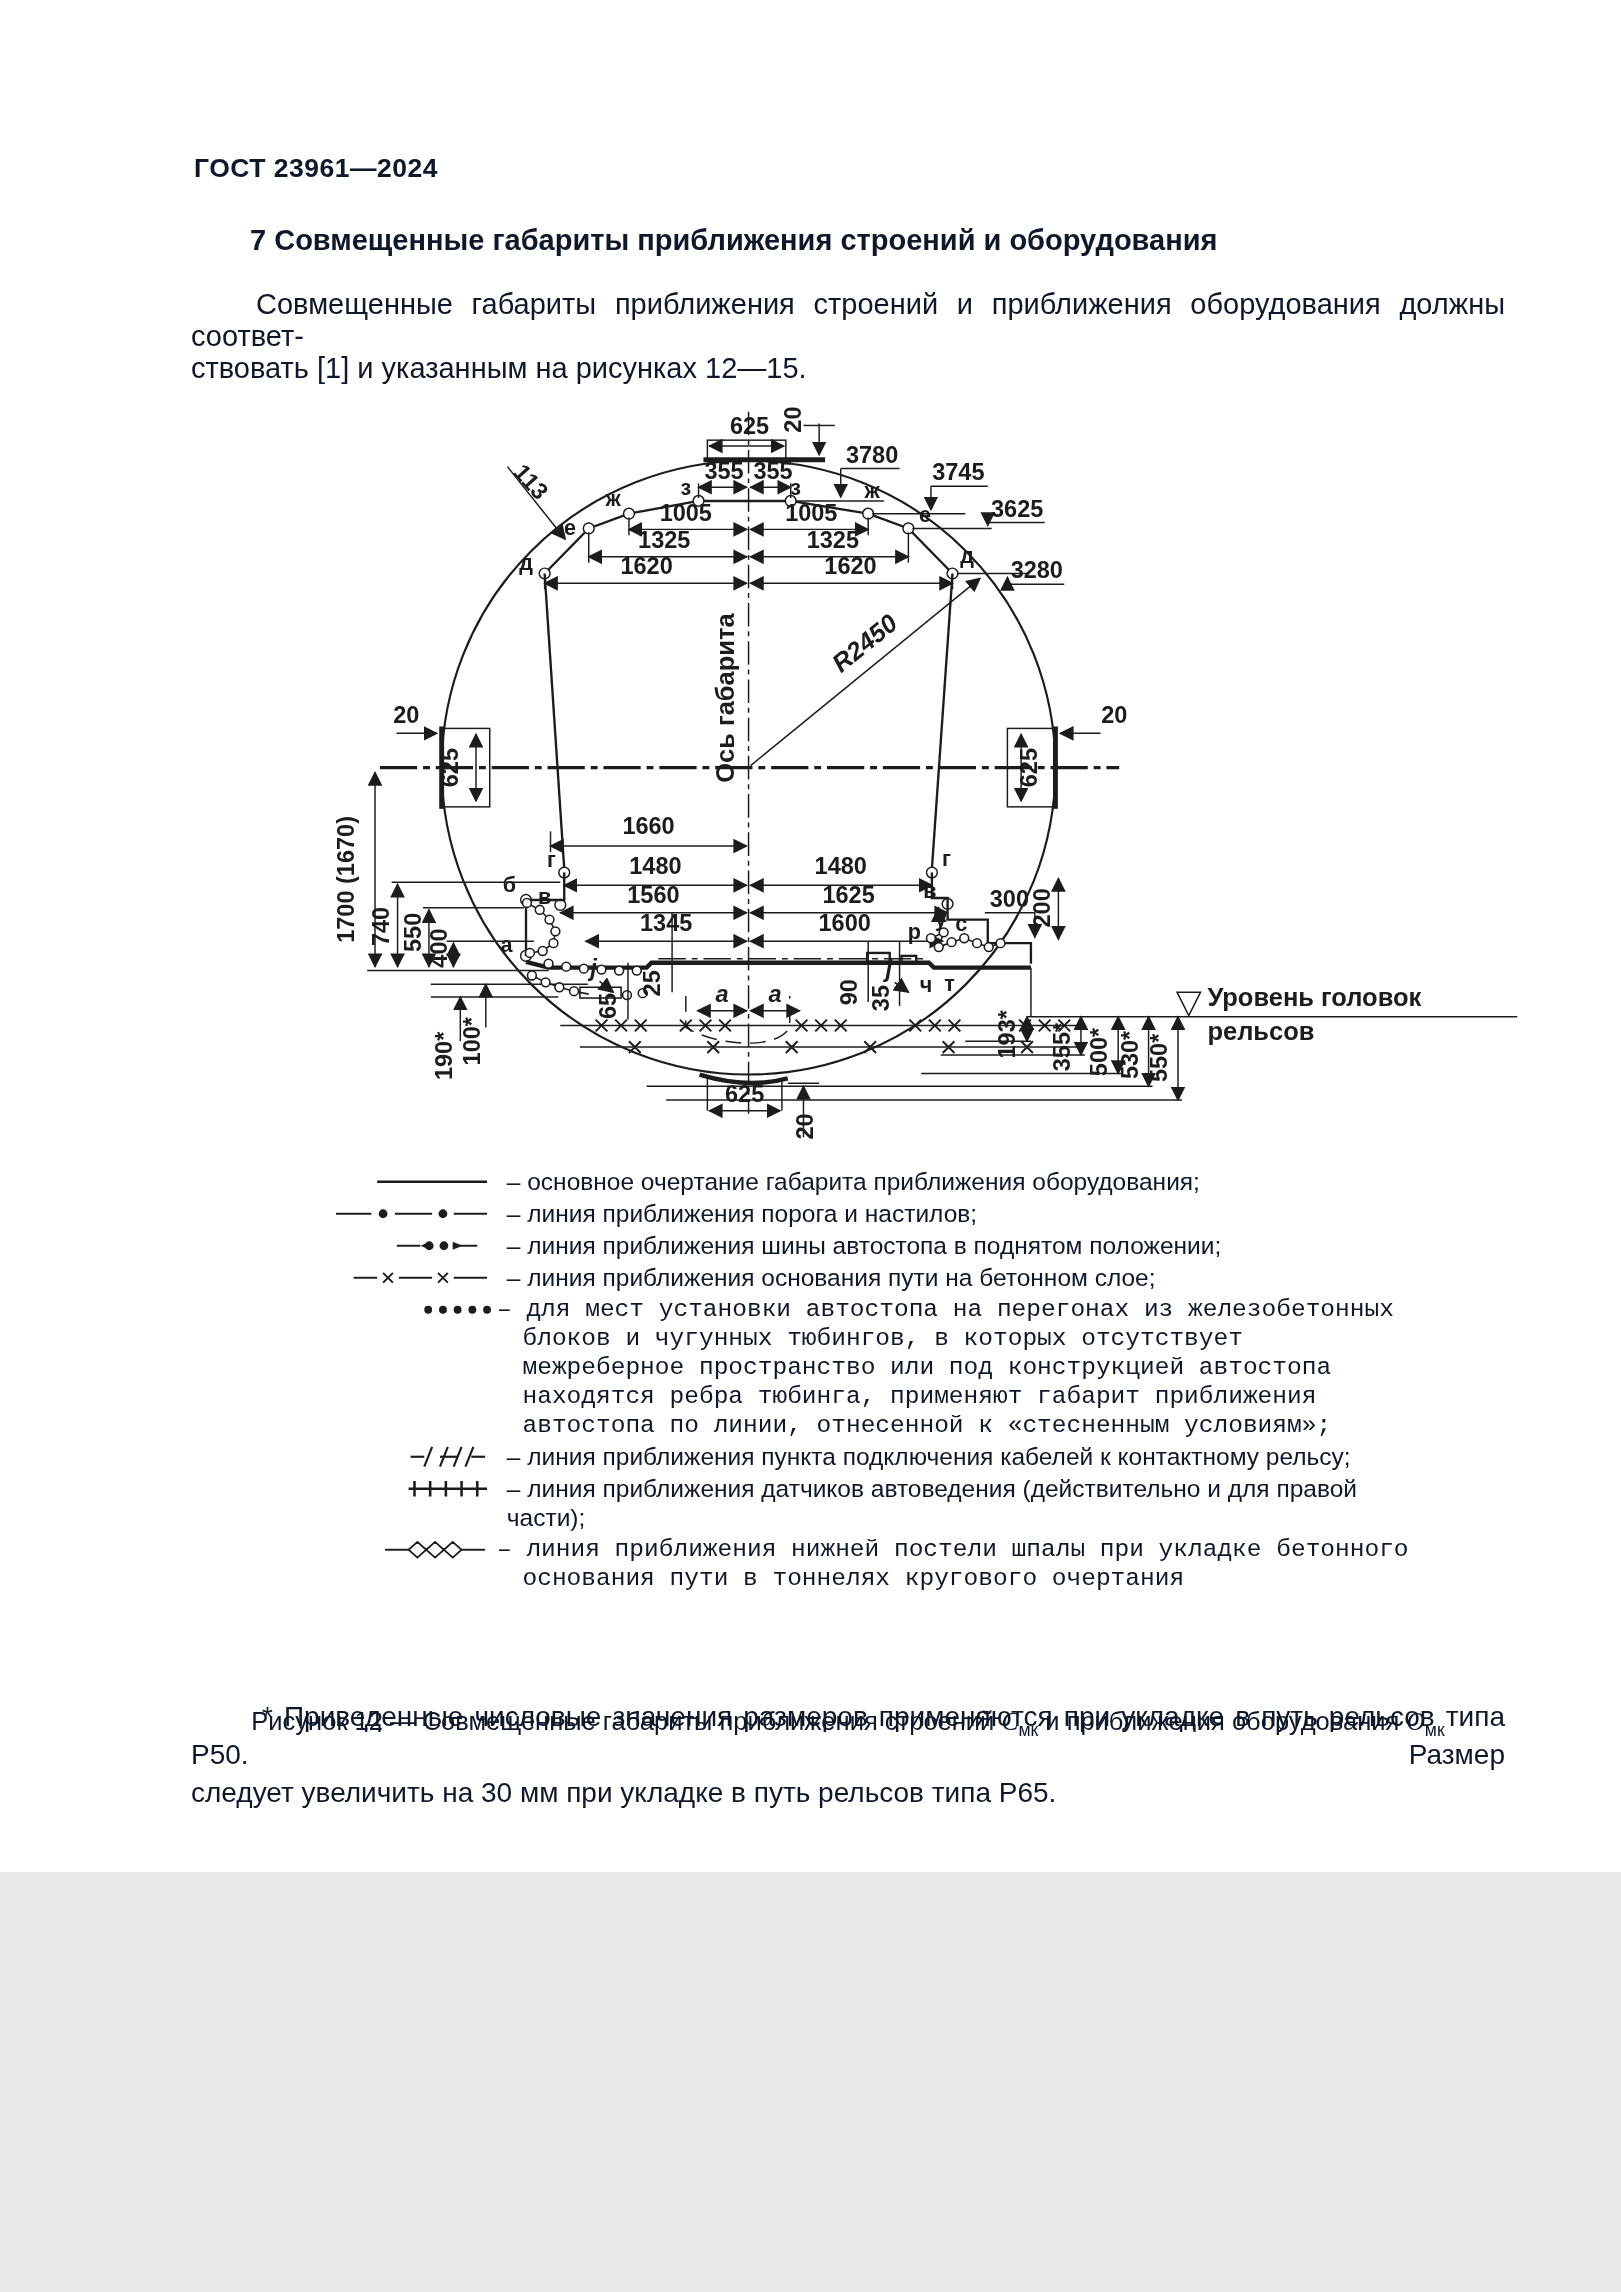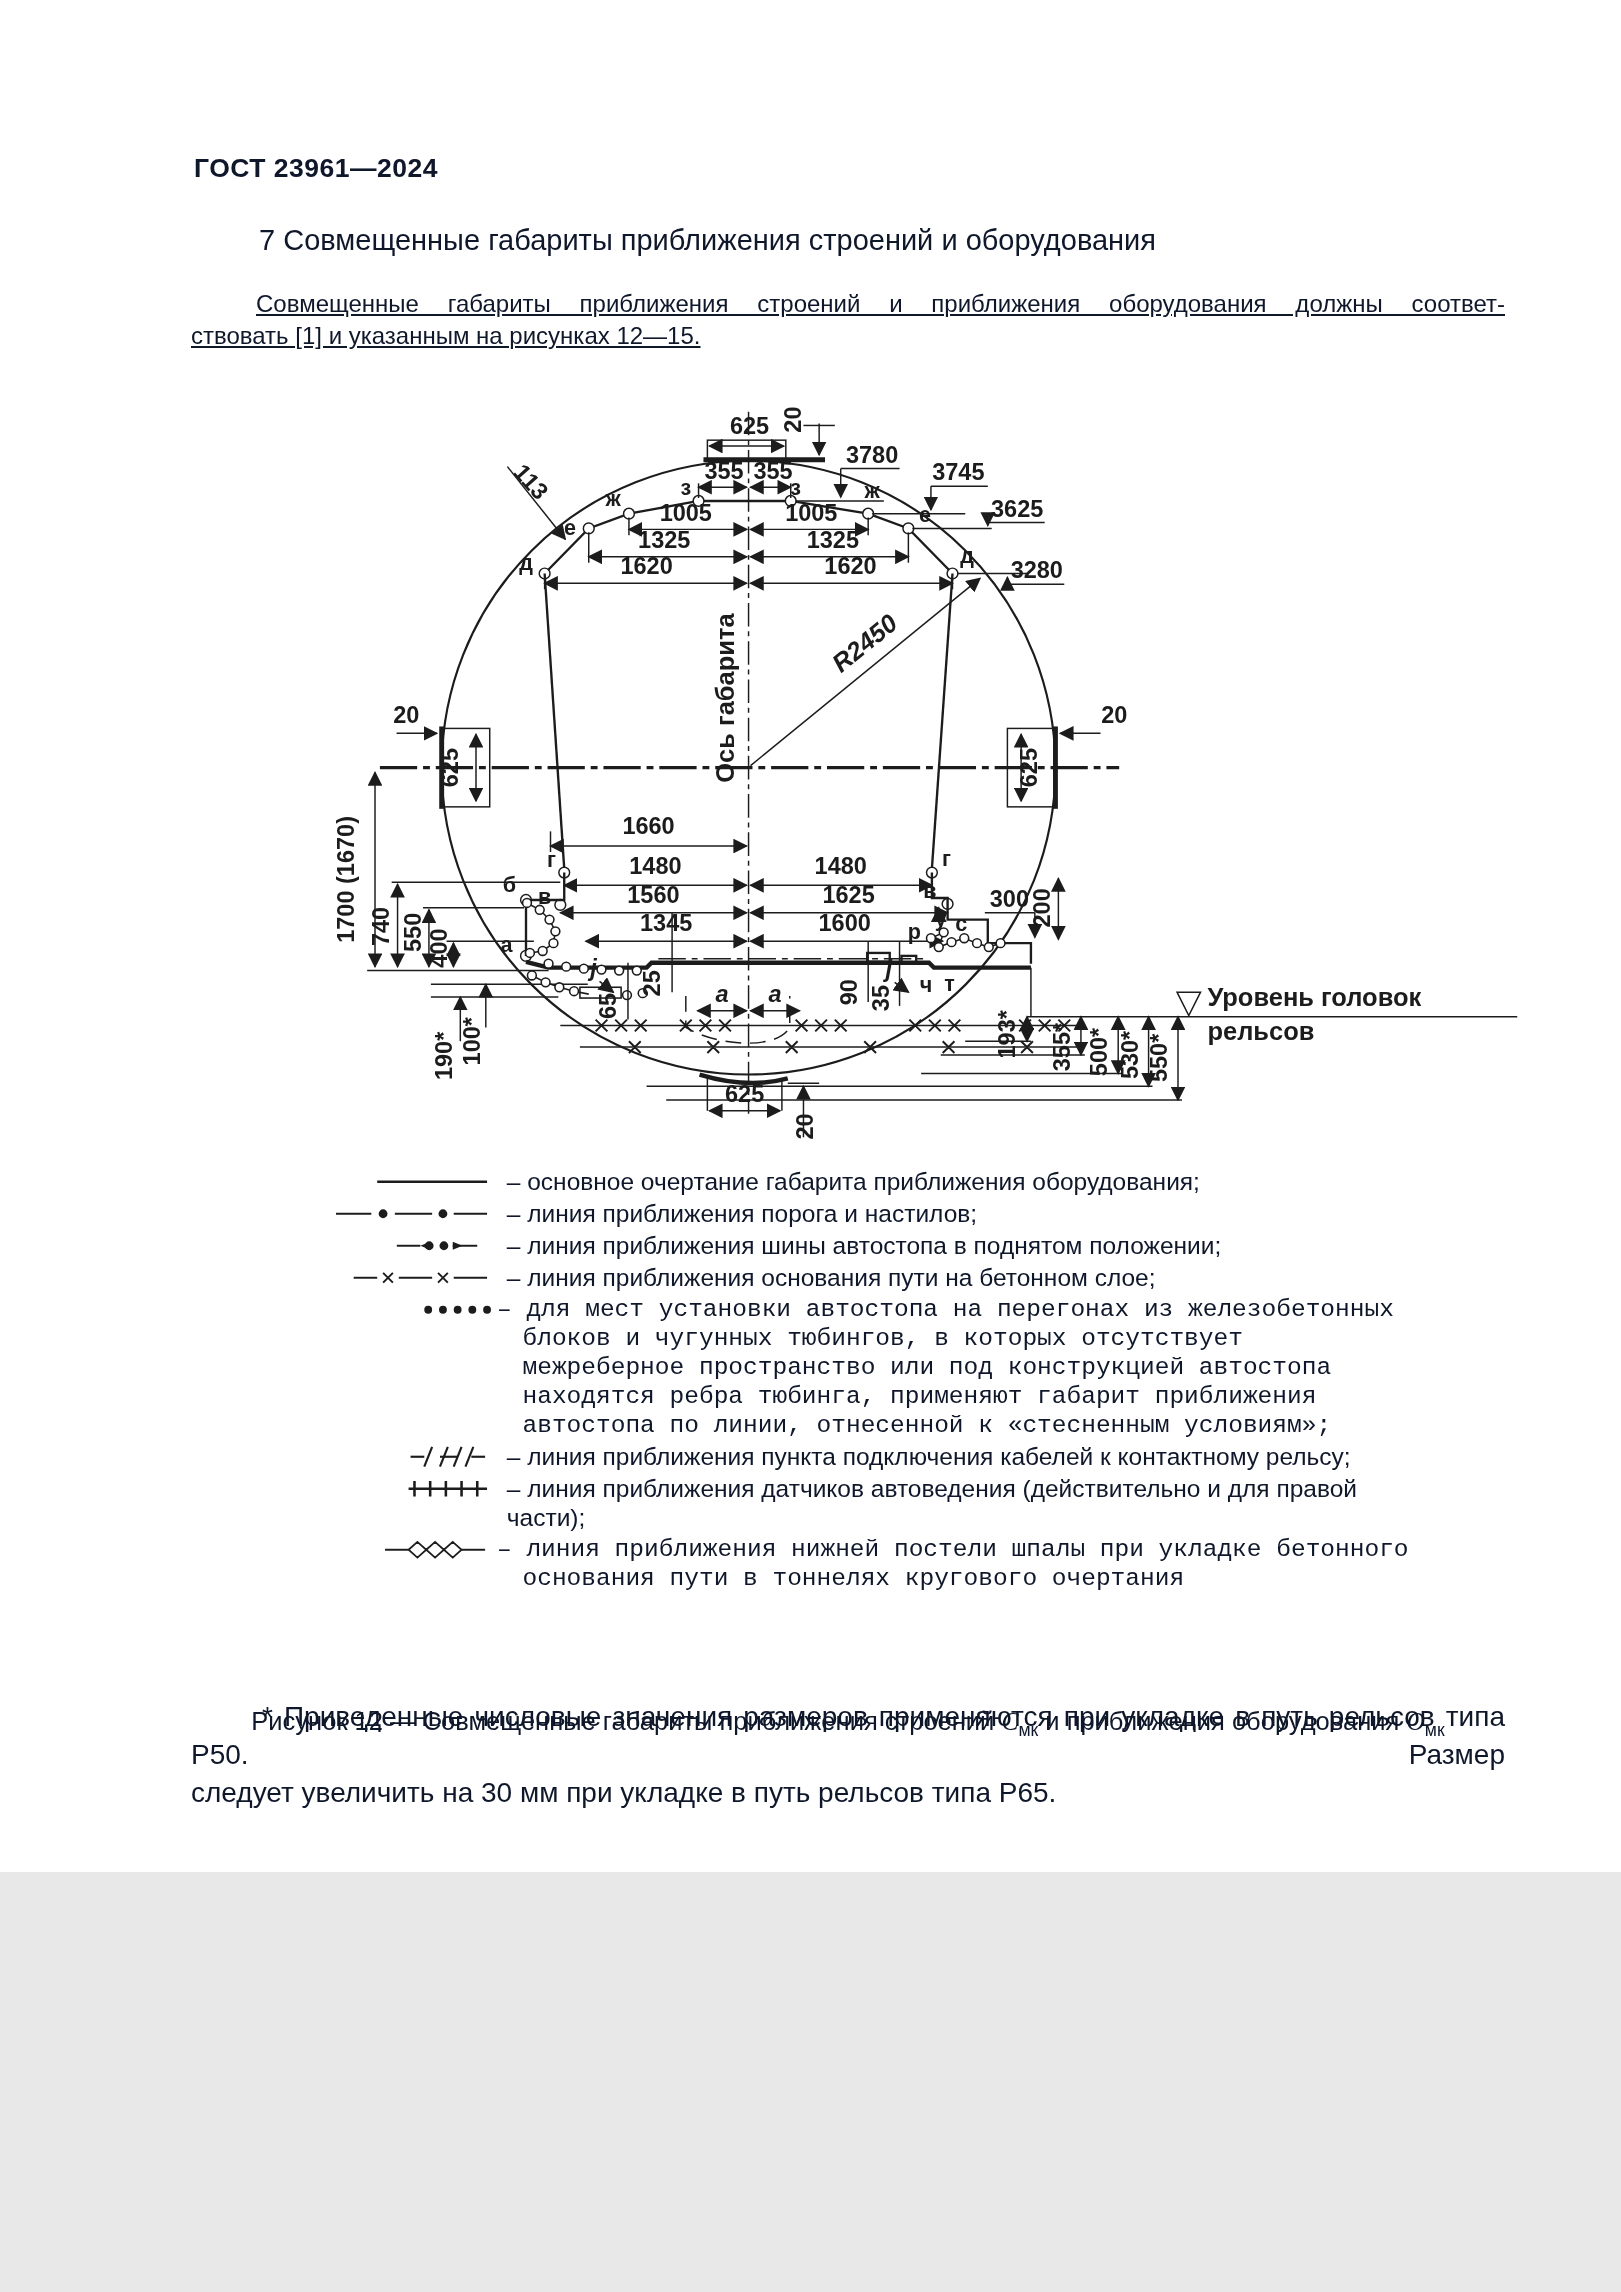--- a/index.html
+++ b/index.html
@@ -1,21 +1,21 @@
 <!DOCTYPE html>
 <html lang="ru"><head>
 <meta charset="utf-8">
 <style>
   html,body{margin:0;padding:0;background:#e8e8e8;}
   .page{position:relative;width:1621px;height:1872px;background:#ffffff;margin:0 auto;
         font-family:"Liberation Sans",sans-serif;color:#0f172a;overflow:hidden;}
   .abs{position:absolute;}
   .hdr{left:194px;top:153px;font-size:26.5px;font-weight:bold;letter-spacing:0.5px;}
-  .h1{left:259px;top:224px;font-size:29px;font-weight:normal;}
-  .para{left:191px;top:288px;width:1314px;font-size:24px;line-height:32px;text-decoration:underline;}
+  .h1{left:250px;top:224px;font-size:29px;font-weight:bold;}
+  .para{left:191px;top:288px;width:1314px;font-size:29px;line-height:32px;}
   .para .l1{text-align:justify;text-align-last:justify;text-indent:65px;}
   .fig-svg{left:225px;top:392px;}
   svg text{font-family:"Liberation Sans",sans-serif;font-weight:bold;fill:#1c1c1c;}
   .legend{left:279px;top:1167px;width:1137px;font-size:24.5px;line-height:29px;}
   .lrow{display:flex;align-items:flex-start;margin-bottom:2.9px;}
   .lsym{width:218px;flex:0 0 218px;display:flex;justify-content:flex-end;padding-top:2px;}
   .llab{flex:1;padding-left:9.8px;}
   .hang{padding-left:25.5px;text-indent:-25.5px;font-family:Liberation Mono, monospace;}
   .foot{left:191px;top:1698px;width:1314px;font-size:28px;line-height:38px;}
   .foot .l1{text-align:justify;text-align-last:justify;text-indent:71px;}

